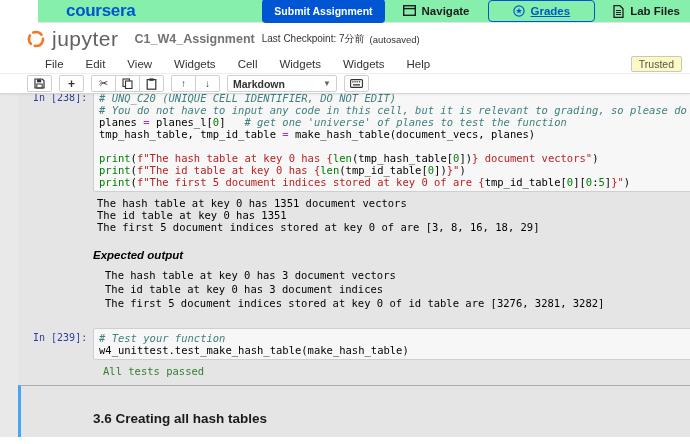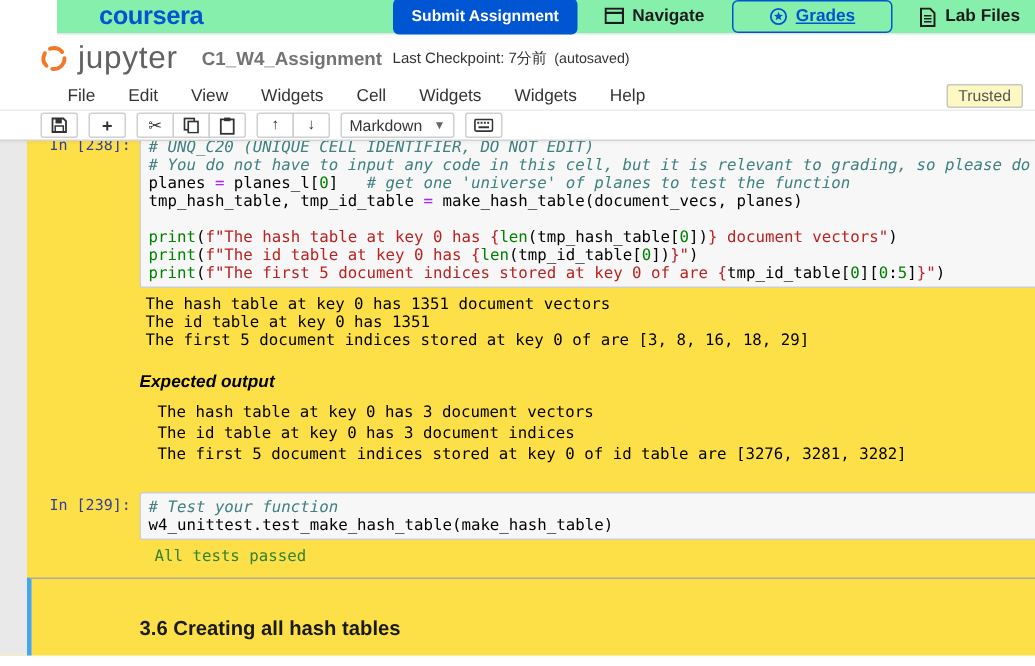--- a/index.html
+++ b/index.html
@@ -37,27 +37,27 @@
   .grp { display:flex; margin-right:7px; }
   .tbtn { display:inline-flex; align-items:center; justify-content:center; height:17px; min-width:25px;
           background:#fff; border:1px solid #cfcfcf; border-radius:2px; color:#333; font-size:10px;
           cursor:pointer; padding:0 4px; }
   .grp .tbtn + .tbtn { margin-left:-1px; border-radius:0; }
   .grp .tbtn:first-child { border-radius:2px 0 0 2px; }
   .grp .tbtn:last-child { border-radius:0 2px 2px 0; }
   .grp .tbtn:only-child { border-radius:2px; }
   .run-lbl { margin-left:4px; font-size:10.5px; }
   .ff { letter-spacing:-3px; font-size:8px; padding-right:3px; }
-  .ctype { display:flex; align-items:center; justify-content:space-between; width:76px; height:17px;
+  .ctype { display:flex; align-items:center; justify-content:space-between; width:110px; height:17px;
            border:1px solid #cfcfcf; border-radius:2px; background:#fff; font-size:10.5px; color:#333;
-           padding:0 5px; margin-right:7px; cursor:pointer; }
+           padding:0 5px; margin-right:7px; cursor:pointer;font-weight:bold; }
   .chev { font-size:8px; color:#666; }
 
   
-  .nb { position:relative; height:343px; overflow:hidden; background:#fde047; }
+  .nb { position:relative; height:343px; overflow:hidden; background:#e5e5e5; }
   .gutter { position:absolute; left:0; top:0; bottom:0; width:18px; background:#e9e9e9; }
   .cells { position:absolute; left:18px; top:0; width:700px; }
   .cell { display:flex; padding:3px 0 3px 15px; }
   .prompt-col { width:60px; flex:0 0 60px; text-align:right; padding-right:6px; }
   .prompt { font-family:"DejaVu Sans Mono", monospace; font-size:10px; color:#303F9F; line-height:12px; padding-top:4px; white-space:nowrap; }
   .cell-main { flex:1; min-width:0; }
   .input-area { background:#f7f7f7; border:1px solid #cfcfcf; border-radius:2px; padding:3px 5px; overflow:hidden; }
   .code-line { font-family:"DejaVu Sans Mono", monospace; font-size:10.5px; line-height:12px; white-space:pre; }
   .tk-com { color:#408080; font-style:italic; }
   .tk-kw  { color:#AA22FF; }

